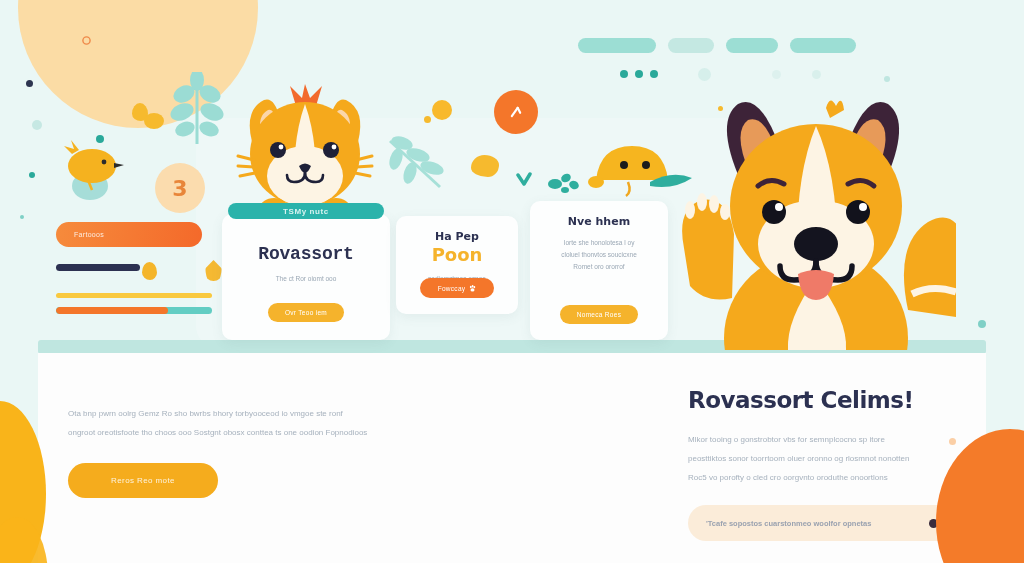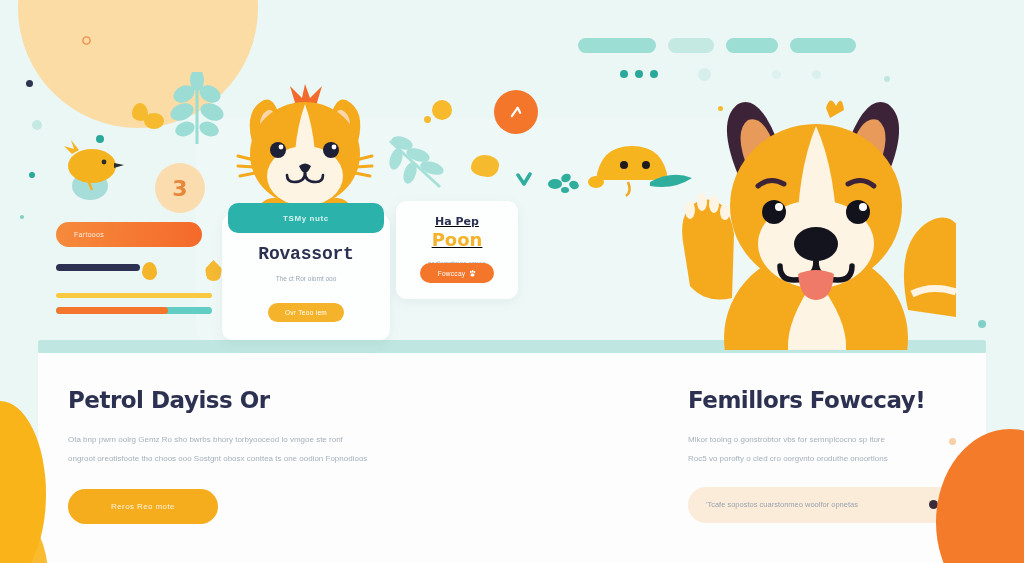--- a/index.html
+++ b/index.html
@@ -92,25 +92,25 @@
     background: #f5b932; border-radius: 50% 50% 50% 50% / 62% 62% 38% 38%;
     clip-path: polygon(50% 0%, 100% 42%, 86% 100%, 14% 100%, 0% 42%);
   }
 
   
   .card {
     position: absolute; background: #fdfefe;
     border-radius: 10px; box-shadow: 0 3px 12px rgba(90,120,120,.09);
   }
   #card-1 { left: 222px; top: 214px; width: 168px; height: 126px; }
-  #card-2 { left: 396px; top: 201px; width: 122px; height: 98px; text-decoration: underline; }
+  #card-2 { left: 396px; top: 216px; width: 122px; height: 98px; }
   #card-3 { left: 530px; top: 201px; width: 138px; height: 139px; }
 
   #card-1-tab {
-    position: absolute; left: 228px; top: 203px; width: 156px; height: 30px;
+    position: absolute; left: 228px; top: 203px; width: 156px; height: 16px;
     background: #2bb3ab; border-radius: 10px;
     display: flex; align-items: center; justify-content: center;
   }
   #card-1-tab span { font-size: 8px; font-weight: 700; color: #d6f3f0; letter-spacing: .6px; }
 
   .card-title { text-align: center; font-weight: 800; color: #2c3151; font-family: "DejaVu Sans", sans-serif; }
   #card-1-title { font-size: 18px; margin-top: 30px; letter-spacing: -.2px; font-family: Liberation Mono, monospace; }
   #card-2-title { font-size: 11px; margin-top: 14px; }
   #card-2-sub {
     text-align: center; font-size: 18px; font-weight: 800; color: #f5b32c;
@@ -147,21 +147,21 @@
   .sec-body { margin-top: 18px; color: #a6b1bd; font-size: 8px; line-height: 2.35; }
   #read-more-btn {
     margin-top: 20px; width: 150px; height: 35px; border-radius: 18px;
     background: #f5ac1d; border: none; color: #fdf3de; font-size: 8px;
     letter-spacing: .4px; cursor: pointer;
     font-family: "Liberation Sans", sans-serif;
   }
   #testimonial-bar {
     margin-top: 18px; width: 268px; height: 36px; border-radius: 18px;
     background: #fbecd9; display: flex; align-items: center;
-    padding: 8px 18px; justify-content: space-between;
+    padding: 8px 18px; justify-content: space-between; font-weight: bold;
   }
   #testimonial-bar .t-text { font-size: 7.5px; color: #9aa2b0; }
   #testimonial-avatar { width: 9px; height: 9px; border-radius: 50%; background: #3a2c3d; }
 
   
   #cat { position: absolute; left: 230px; top: 84px; width: 150px; height: 130px; }
   #dog { position: absolute; left: 676px; top: 88px; width: 280px; height: 262px; }
   #bird { position: absolute; left: 52px; top: 132px; width: 78px; height: 68px; }
   #fishbird { position: absolute; left: 588px; top: 138px; width: 106px; height: 60px; }
   #fern-a { position: absolute; left: 166px; top: 72px; width: 62px; height: 72px; }
@@ -365,36 +365,47 @@
       <span>Fowccay</span>
       <svg class="paw" viewBox="0 0 12 12">
         <ellipse cx="3" cy="3.4" rx="1.5" ry="2" fill="#fff"></ellipse>
         <ellipse cx="6.2" cy="2.2" rx="1.5" ry="2" fill="#fff"></ellipse>
         <ellipse cx="9.2" cy="3.6" rx="1.5" ry="2" fill="#fff"></ellipse>
         <ellipse cx="6" cy="8.4" rx="3.4" ry="2.8" fill="#fff"></ellipse>
       </svg>
     </div>
   </div>
 
+  <div class="card" id="card-3">
+    <div class="card-title" id="card-3-title">Nve hhem</div>
+    <div class="card-body">
+      <div>Iorte she honolotesa l oy</div>
+      <div>cloluel thonvtos soucicxne</div>
+      <div>Romet oro ororrof</div>
+    </div>
+    <div class="card-btn" id="card-3-btn">
+      <span>Nomeca Roes</span>
+    </div>
+  </div>
 
   <div id="content-panel">
 
     <div class="sec" id="sec-left">
-      <div class="sec-title">Petrol Dayiss Or</div>
       <div class="sec-body">
         <div>Ota bnp pwrn oolrg Gemz Ro sho bwrbs bhory torbyooceod io vmgoe ste ronf</div>
         <div>ongroot oreotisfoote tho choos ooo Sostgnt obosx conttea ts one oodion Fopnodioos</div>
       </div>
       <button id="read-more-btn">Reros Reo mote</button>
     </div>
 
     <div class="sec" id="sec-right">
-      <div class="sec-title">Femillors Fowccay!</div>
+      <div class="sec-title">Rovassort Celims!</div>
       <div class="sec-body">
         <div>Mlkor tooing o gonstrobtor vbs for semnplcocno sp itore</div>
+        <div>peosttiktos sonor toorrtoom oluer oronno og rlosmnot nonotten</div>
         <div>Roc5 vo porofty o cled cro oorgvnto oroduthe onoortlons</div>
       </div>
       <div id="testimonial-bar">
         <span class="t-text">'Tcafe sopostos cuarstonmeo woolfor opnetas</span>
         <span id="testimonial-avatar"></span>
       </div>
     </div>
 
   </div>
 

